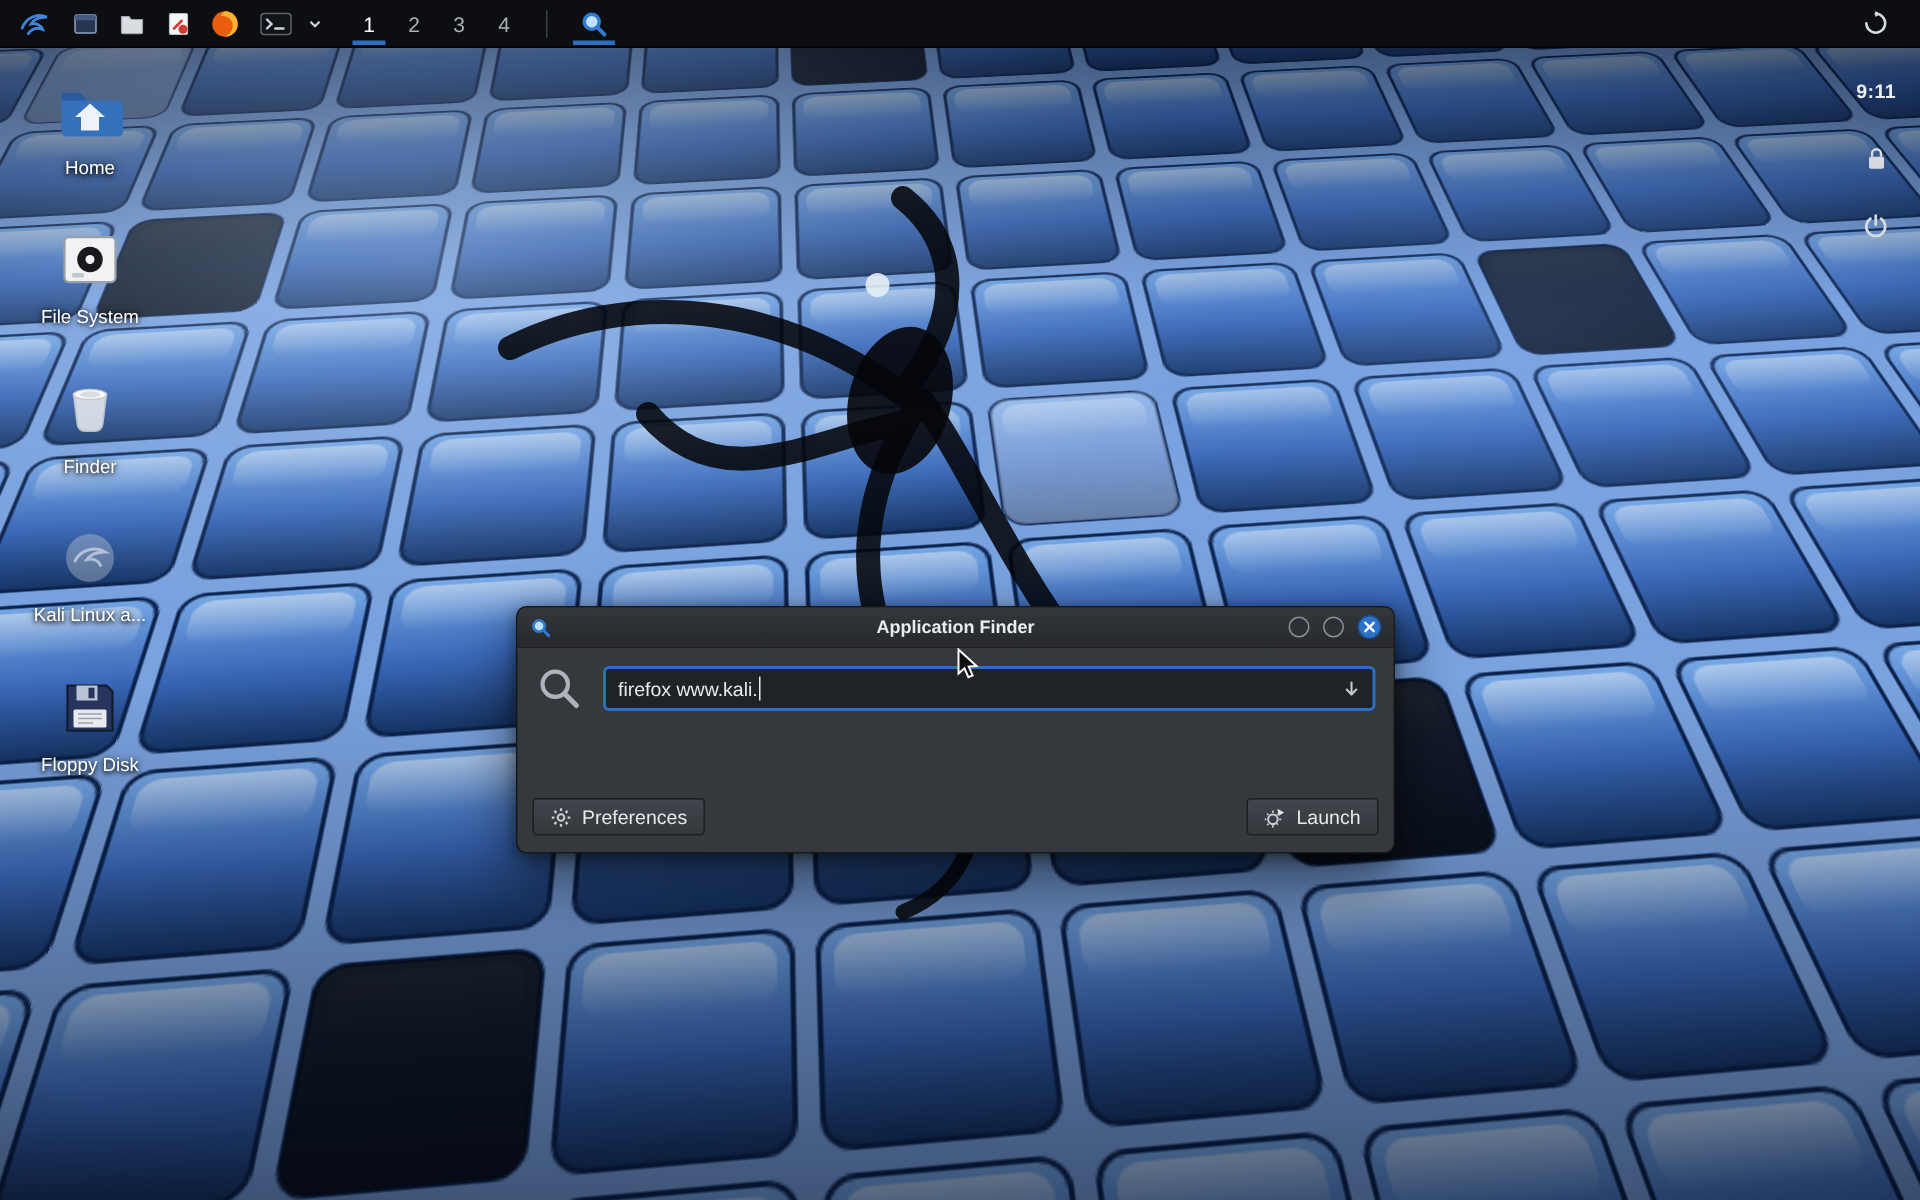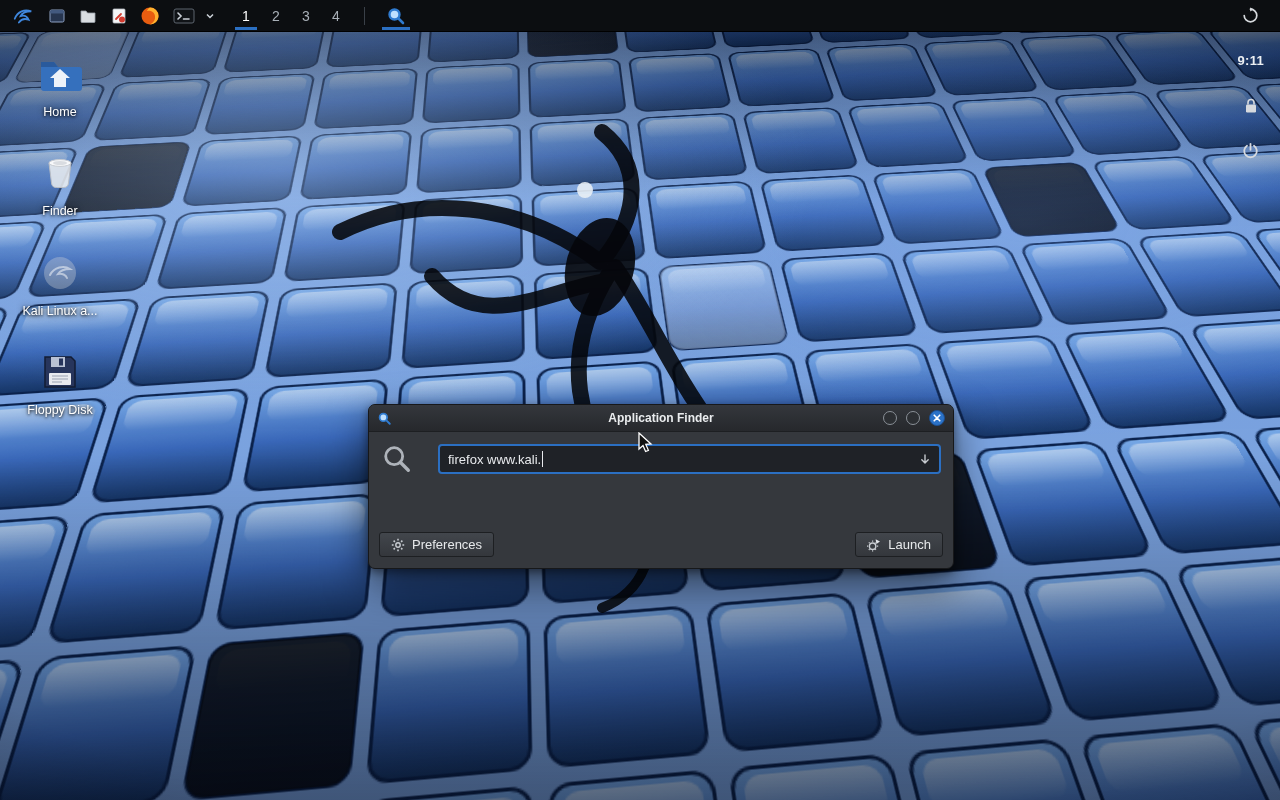--- a/index.html
+++ b/index.html
@@ -51,21 +51,21 @@
   .dragon{position:absolute;inset:0;z-index:6;pointer-events:none;}
   
   .desktop-icons{position:absolute;left:12px;top:18px;z-index:10;display:flex;flex-direction:column;gap:30px;width:96px;}
   .desk-icon{display:flex;flex-direction:column;align-items:center;gap:7px;width:96px;cursor:default;}
   .desk-icon .label{
     font-size:12.5px;color:#fff;text-align:center;line-height:1.15;max-width:94px;
     text-shadow:0 1px 3px rgba(0,0,0,.95),0 0 6px rgba(0,0,0,.7);
   }
   
   .finder{
-    position:absolute;left:368px;top:372px;width:586px;z-index:60;
+    position:absolute;left:344px;top:372px;width:586px;z-index:60;
     background:#35383d;border:1px solid #17181a;border-radius:7px;
     box-shadow:0 16px 40px rgba(0,0,0,.55),0 3px 10px rgba(0,0,0,.45);
     box-sizing:border-box;
   }
   .titlebar{
     height:26px;display:flex;align-items:center;padding:0 8px;position:relative;
     background:linear-gradient(#34373c,#26282c);border-radius:6px 6px 0 0;
     border-bottom:1px solid #1d1f22;
   }
   .titlebar .title{
@@ -73,21 +73,21 @@
   }
   .tb-buttons{margin-left:auto;display:flex;align-items:center;gap:9px;z-index:1;}
   .tb-circle{
     width:14px;height:14px;border-radius:50%;background:#2c2f33;
     border:1px solid #8a9097;box-sizing:border-box;padding:0;
   }
   .tb-close{
     width:16px;height:16px;border-radius:50%;background:#2b72c8;border:1px solid #1c4f91;
     display:flex;align-items:center;justify-content:center;padding:0;box-sizing:border-box;
   }
-  .search-row{display:flex;align-items:center;gap:25px;padding:11px 12px 8px;}
+  .search-row{display:flex;align-items:center;gap:13px;padding:11px 12px 8px;}
   .entry{
     flex:1;height:30px;background:#1f2227;border:2px solid #2b6fc2;border-radius:4px;
     display:flex;align-items:center;padding:0 8px;box-sizing:border-box;
   }
   .entry-text{font-size:13px;color:#e8eaed;white-space:pre;}
   .caret{width:1px;height:16px;background:#e8eaed;margin-left:1px;animation:blink 1.1s steps(1) infinite;}
   @keyframes blink{50%{opacity:0;}}
   .entry-arrow{margin-left:auto;display:flex;align-items:center;}
   .button-row{display:flex;justify-content:space-between;align-items:center;padding:6px 10px 11px;}
   .btn{
@@ -268,20 +268,29 @@
       <svg width="48" height="48" viewBox="0 0 48 48">
         <path d="M5 12 h13 l4 5 h21 a3 3 0 0 1 3 3 v18 a3 3 0 0 1 -3 3 H8 a3 3 0 0 1 -3 -3 Z" fill="#3570bd"></path>
         <path d="M5 12 h13 l4 5 H5 Z" fill="#2a5a9c"></path>
         <path d="M24 19 L34 28 H14 Z" fill="#eef3f9"></path>
         <rect x="18" y="28" width="12" height="9" fill="#eef3f9"></rect>
       </svg>
       <div class="label">Home</div>
     </div>
     <div class="desk-icon">
       <svg width="48" height="48" viewBox="0 0 48 48">
+        <rect x="7" y="9" width="34" height="30" rx="3" fill="#f1f2f4" stroke="#9aa0a8" stroke-width="1.5"></rect>
+        <circle cx="24" cy="24" r="8.5" fill="#17191c"></circle>
+        <circle cx="24" cy="24" r="3" fill="#f1f2f4"></circle>
+        <rect x="12" y="33" width="8" height="3" rx="1" fill="#c3c7cd"></rect>
+      </svg>
+      <div class="label">File System</div>
+    </div>
+    <div class="desk-icon">
+      <svg width="48" height="48" viewBox="0 0 48 48">
         <path d="M13 14 h22 l-2.5 20 a5 5 0 0 1 -5 4.5 h-7 a5 5 0 0 1 -5 -4.5 Z" fill="#eceef1" fill-opacity=".85" stroke="#b9bdc4"></path>
         <ellipse cx="24" cy="14" rx="11" ry="3.4" fill="#f7f8fa" stroke="#c6cad0"></ellipse>
         <ellipse cx="24" cy="14" rx="7" ry="2" fill="#d9dce1"></ellipse>
       </svg>
       <div class="label">Finder</div>
     </div>
     <div class="desk-icon">
       <svg width="48" height="48" viewBox="0 0 48 48">
         <circle cx="24" cy="24" r="16" fill="#c9cdd6" fill-opacity=".38"></circle>
         <path d="M14 26 c4 -8 14 -10 20 -6 c-6 0 -10 2 -12 5 c4 -1 8 1 9 4" fill="none" stroke="#ffffff" stroke-opacity=".5" stroke-width="2" stroke-linecap="round"></path>

